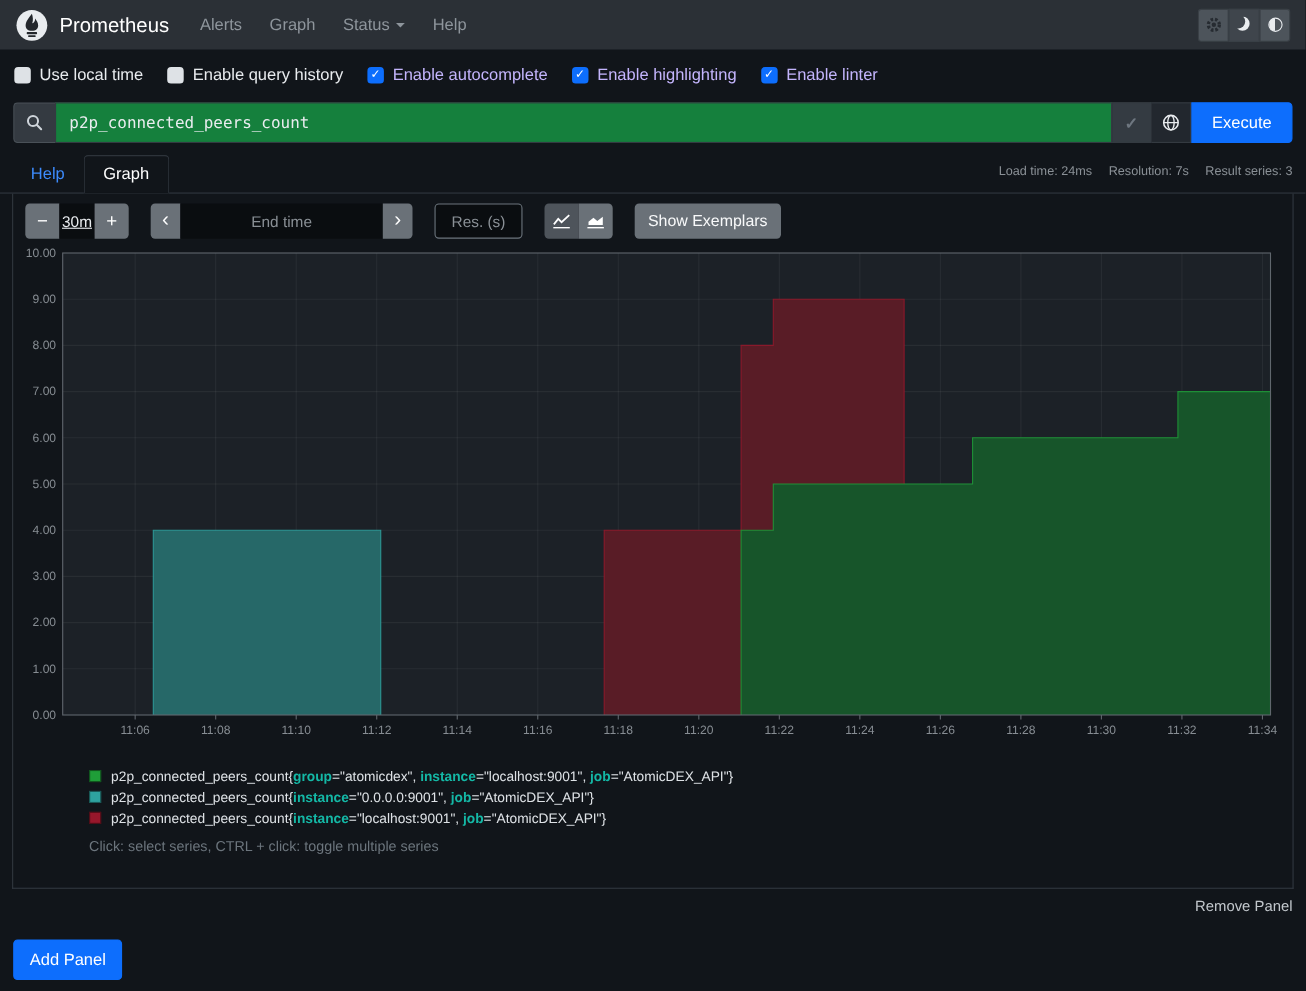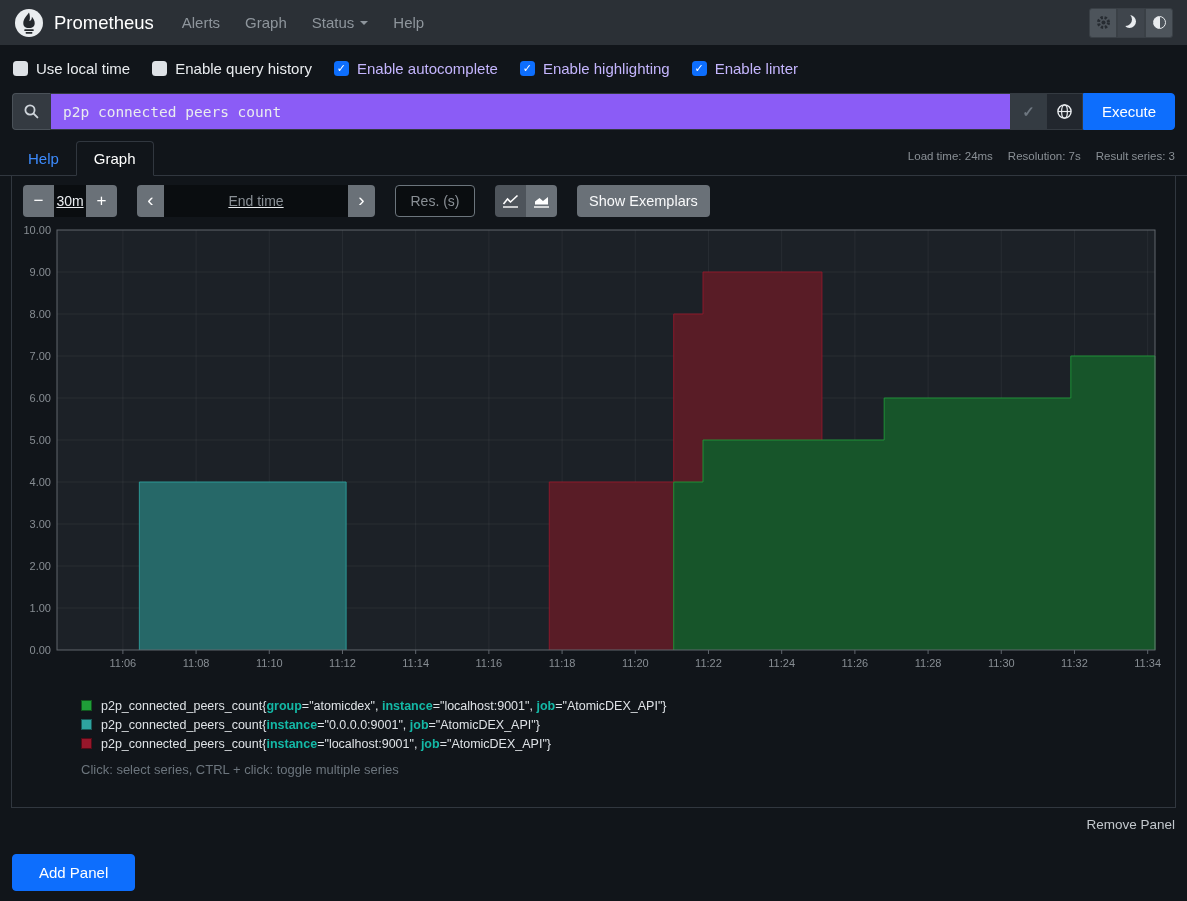--- a/index.html
+++ b/index.html
@@ -29,21 +29,21 @@
   .options-row { display:flex; align-items:center; gap:22px; padding:15px 13px 9px; }
   .option { display:inline-flex; align-items:center; gap:8px; cursor:pointer; }
   .cb { width:15px; height:15px; border-radius:3.5px; background:#dee2e6; display:inline-flex; align-items:center; justify-content:center;
         font-size:11px; line-height:11px; color:#fff; }
   .cb.checked { background:#0d6efd; }
   .option.checked .opt-label { color:#c4b5fd; }
   
   .query-row { display:flex; margin:7px 12px 0; height:37px; }
   .q-addon { width:38px; background:#343a41; border:1px solid #4a5158; border-right:none; border-radius:4px 0 0 4px;
              display:flex; align-items:center; justify-content:center; }
-  .q-input { flex:1; background:#8b5cf6; border:1px solid #343a41; color:#e9ecef; outline:none;
+  .q-input { flex:1; background:#15803d; border:1px solid #343a41; color:#e9ecef; outline:none;
              font-family:"DejaVu Sans Mono", monospace; font-size:14.5px; padding:0 12px; }
   .q-btn { width:36px; display:flex; align-items:center; justify-content:center; border:1px solid #343a41; border-left:none; cursor:pointer; }
   .q-check { background:#343b42; color:#6e7780; font-size:15px; font-weight:bold; }
   .q-globe { background:#22272e; }
   .q-exec { width:92px; background:#0d6efd; border:1px solid #0d6efd; color:#fff; font-size:15px;
             border-radius:0 4px 4px 0; cursor:pointer; font-family:inherit; }
   
   .tabs-row { position:relative; margin-top:11px; padding:0 11px; display:flex; align-items:flex-end;
               border-bottom:1px solid #31373f; }
   .tab { padding:8px 17px; font-size:15px; cursor:pointer; }
@@ -57,40 +57,40 @@
   .ctl-group { display:flex; height:32px; }
   .ctl-btn { background:#6a7178; color:#fff; border:none; display:flex; align-items:center; justify-content:center;
              cursor:pointer; font-family:inherit; }
   .ctl-btn.sq { width:31px; font-size:17px; }
   .ctl-btn.chev { width:27px; font-size:19px; padding-bottom:3px; }
   .ctl-group > :first-child { border-radius:4px 0 0 4px; }
   .ctl-group > :last-child  { border-radius:0 4px 4px 0; }
   .ctl-input { background:#0a0d10; border:none; color:#e9ecef; text-align:center; font-size:14px; outline:none; font-family:inherit; }
   .ctl-input::placeholder { color:#8a9096; }
   .range-input { width:32px;text-decoration:underline; }
-  .time-input { width:184px;text-decoration:underline; }
+  .time-input { width:184px; }
   .res-input { width:80px; height:32px; background:#0a0d10; border:1px solid #6c757d; border-radius:4px;
                color:#e9ecef; text-align:center; font-size:14px; outline:none; font-family:inherit; }
   .res-input::placeholder { color:#8a9096; }
   .toggle-btn { width:31px; }
   .toggle-btn.active { background:#4e545b; }
   .exemplars-btn { height:32px; padding:0 12px; background:#6a7178; border:none; border-radius:4px;
                    color:#f8f9fa; font-size:14.5px; cursor:pointer; font-family:inherit; }
   
   .chart-svg { display:block; margin-top:7px; }
   
   .legend { margin:26px 0 0 59px; }
   .legend-row { display:flex; align-items:center; height:19px; font-size:12.5px; color:#dee2e6; cursor:pointer; }
   .swatch { width:11px; height:11px; margin-right:9px; border:1px solid rgba(0,0,0,.45); flex:none; }
   .legend-row b { color:#14b8a6; }
   .hint { margin:9px 0 0 59px; color:#6c757d; font-size:13px; }
   
   .remove-row { margin:7px 12px 0; text-align:right; }
   .remove-link { color:#c2c7cc; font-size:13.5px; cursor:pointer; }
-  .add-panel { margin:22px 0 0 12px; padding:9px 26px; background:#0d6efd; border:1px solid #0d6efd;
+  .add-panel { margin:22px 0 0 12px; padding:9px 14px; background:#0d6efd; border:1px solid #0d6efd;
                border-radius:4px; color:#fff; font-size:15px; cursor:pointer; font-family:inherit; }
 </style>
 </head>
 <body>
 
 
 
 
 <nav class="navbar">
   <div class="brand">

